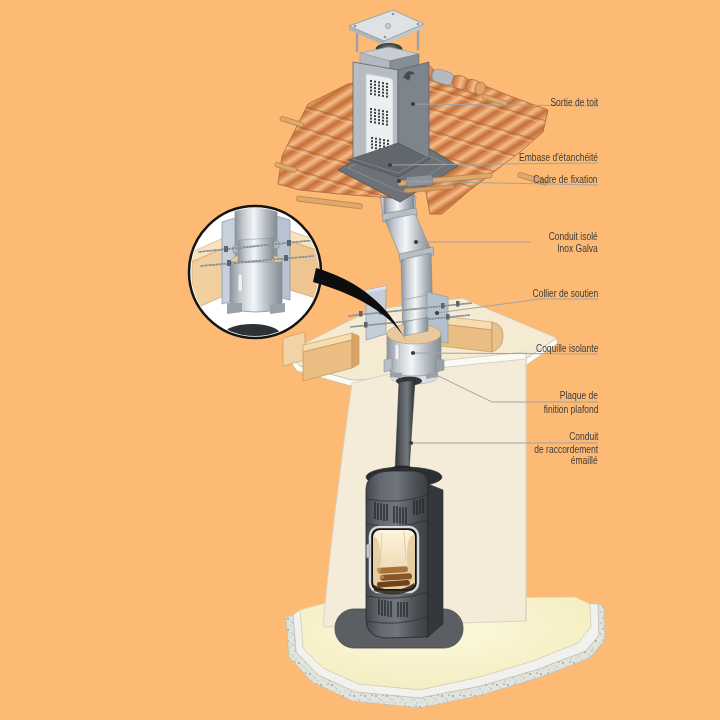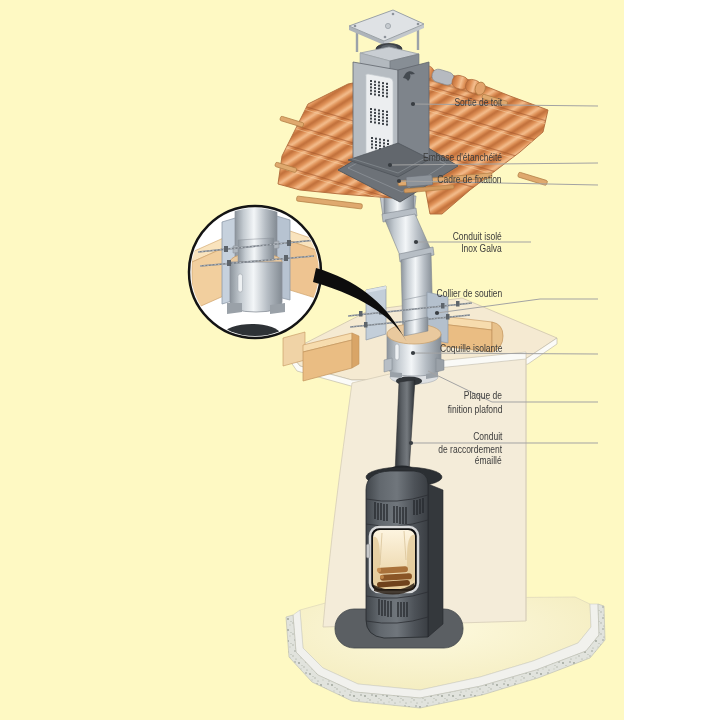--- a/index.html
+++ b/index.html
@@ -1,16 +1,16 @@
 <!DOCTYPE html>
 <html><head>
 <meta charset="utf-8">
 <style>
   html,body{margin:0;padding:0;background:#fff;}
-  .stage{position:relative;width:624px;height:720px;background:#fef9c3;overflow:hidden;
+  .stage{position:relative;width:720px;height:720px;background:#fdba74;overflow:hidden;
          font-family:"Liberation Sans",sans-serif;}
   .stage svg{position:absolute;left:0;top:0;}
   .callout-line{position:absolute;right:122px;white-space:nowrap;color:#3b3b3b;
                 font-size:10px;line-height:11px;transform:scaleX(.85);
                 transform-origin:100% 50%;}
 </style>
 </head>
 <body>
 
 <div class="stage">

